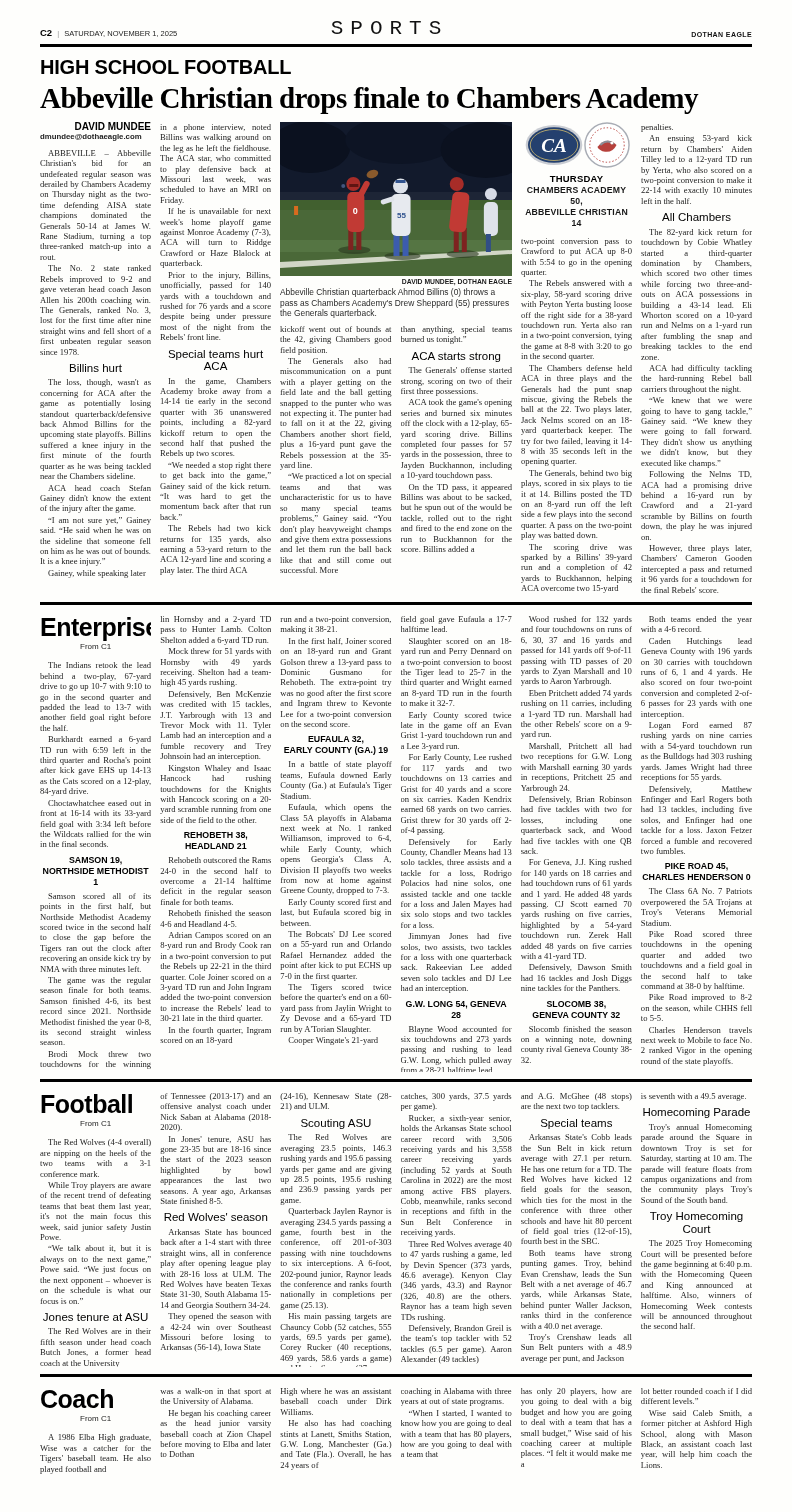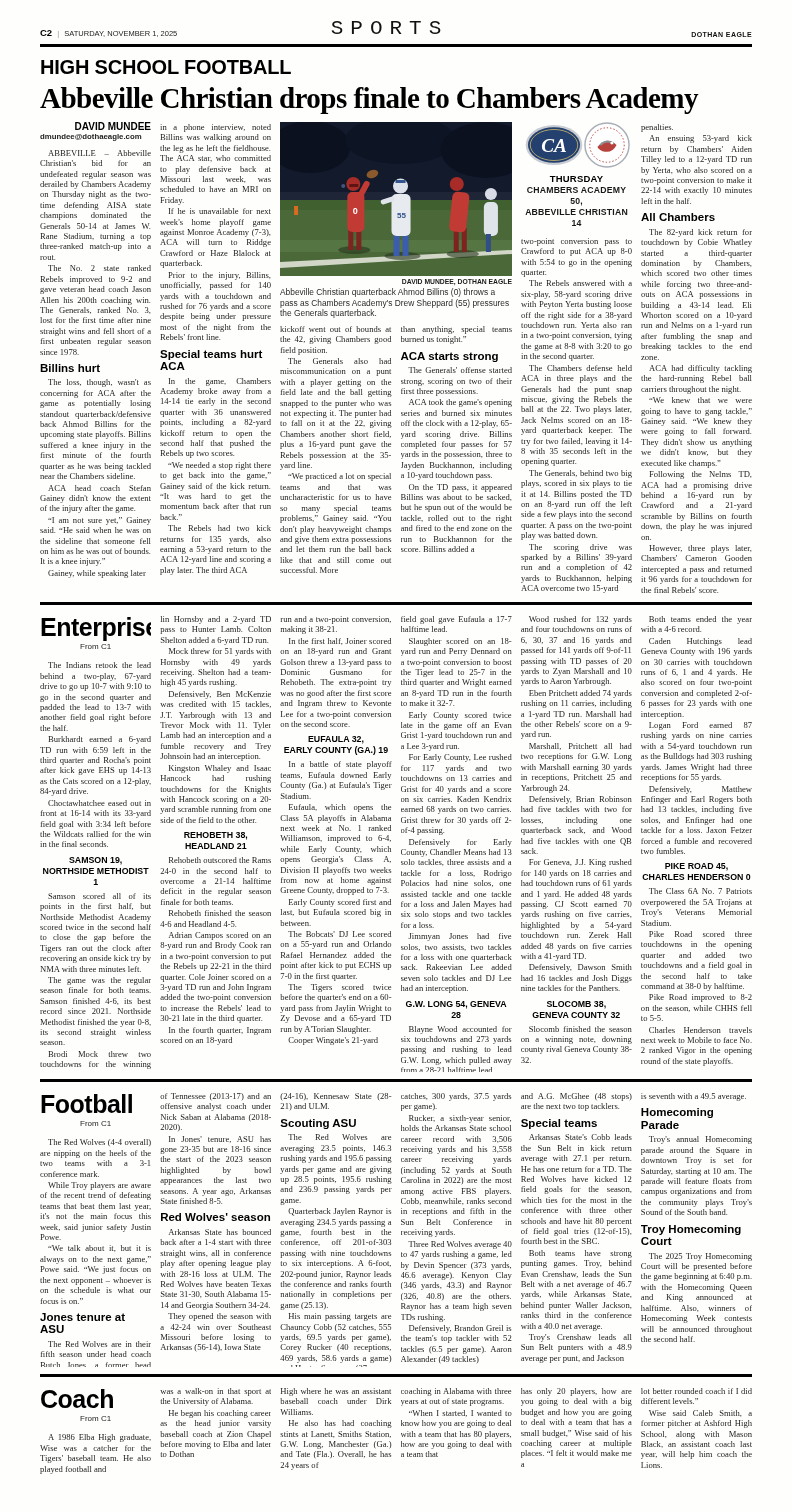--- a/index.html
+++ b/index.html
@@ -16,21 +16,21 @@
   
   .kicker{margin-top:9px;font-family:"Liberation Sans","DejaVu Sans",sans-serif;font-weight:bold;font-size:20px;letter-spacing:-.2px;color:#000;}
   .headline{margin:2px 0 7px 0;font-size:30px;font-weight:bold;letter-spacing:-.6px;white-space:nowrap;transform:scaleX(.97);transform-origin:left;color:#000;}
   .grid{display:flex;gap:9px;}
   .col{flex:1 1 0;overflow:hidden;text-align:justify;font-size:8.6px;line-height:10.4px;}
   .main-grid{height:473px;}
   .col-double{flex:2.09 1 0;display:flex;flex-direction:column;overflow:hidden;}
   .two-col{display:flex;gap:9px;flex:1;overflow:hidden;}
   .para{margin:0 0 1px 0;}
   .para.indent{text-indent:8px;}
-  .subhead{font-family:"Liberation Sans","DejaVu Sans",sans-serif;font-size:11.5px;line-height:12.5px;font-weight:bold;margin:5px 0 3px 0;text-align:left;color:#000;}
+  .subhead{font-family:"Liberation Sans","DejaVu Sans",sans-serif;font-size:11.5px;line-height:12.5px;font-weight:normal;margin:5px 0 3px 0;text-align:center;color:#000;}
   .game-head{font-family:"Liberation Sans","DejaVu Sans",sans-serif;font-size:8.8px;line-height:11px;font-weight:bold;text-align:center;margin:5px 0 3px 0;color:#000;}
   .byline-block{margin-bottom:5px;font-family:"Liberation Sans","DejaVu Sans",sans-serif;text-align:left;}
   .byline{font-weight:bold;font-size:10px;color:#000;text-align:right;}
   .email{font-weight:bold;font-size:7.8px;color:#222;}
   
   .photo-fig{margin:0 0 5px 0;}
   .photo{width:100%;height:154px;overflow:hidden;background:#121a2b;}
   .photo svg{display:block;width:100%;height:100%;}
   .credit{margin-top:2px;text-align:right;font-family:"Liberation Sans","DejaVu Sans",sans-serif;font-size:6.8px;font-weight:bold;color:#1b1b1b;}
   .caption{margin-top:2px;text-align:left;font-family:"Liberation Sans","DejaVu Sans",sans-serif;font-size:8.4px;line-height:10.6px;color:#2b2b2b;}

